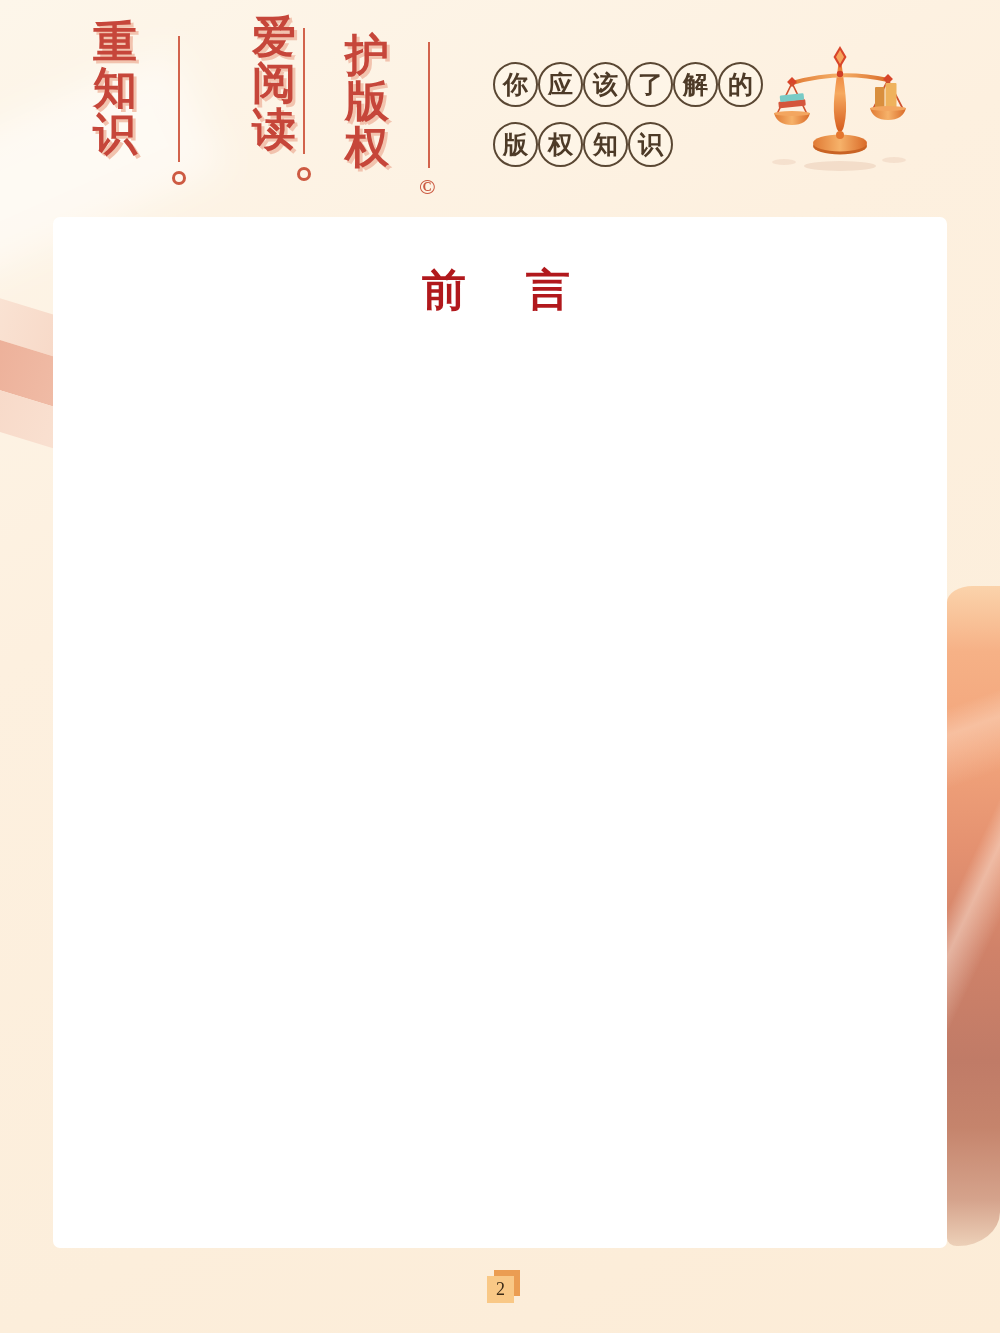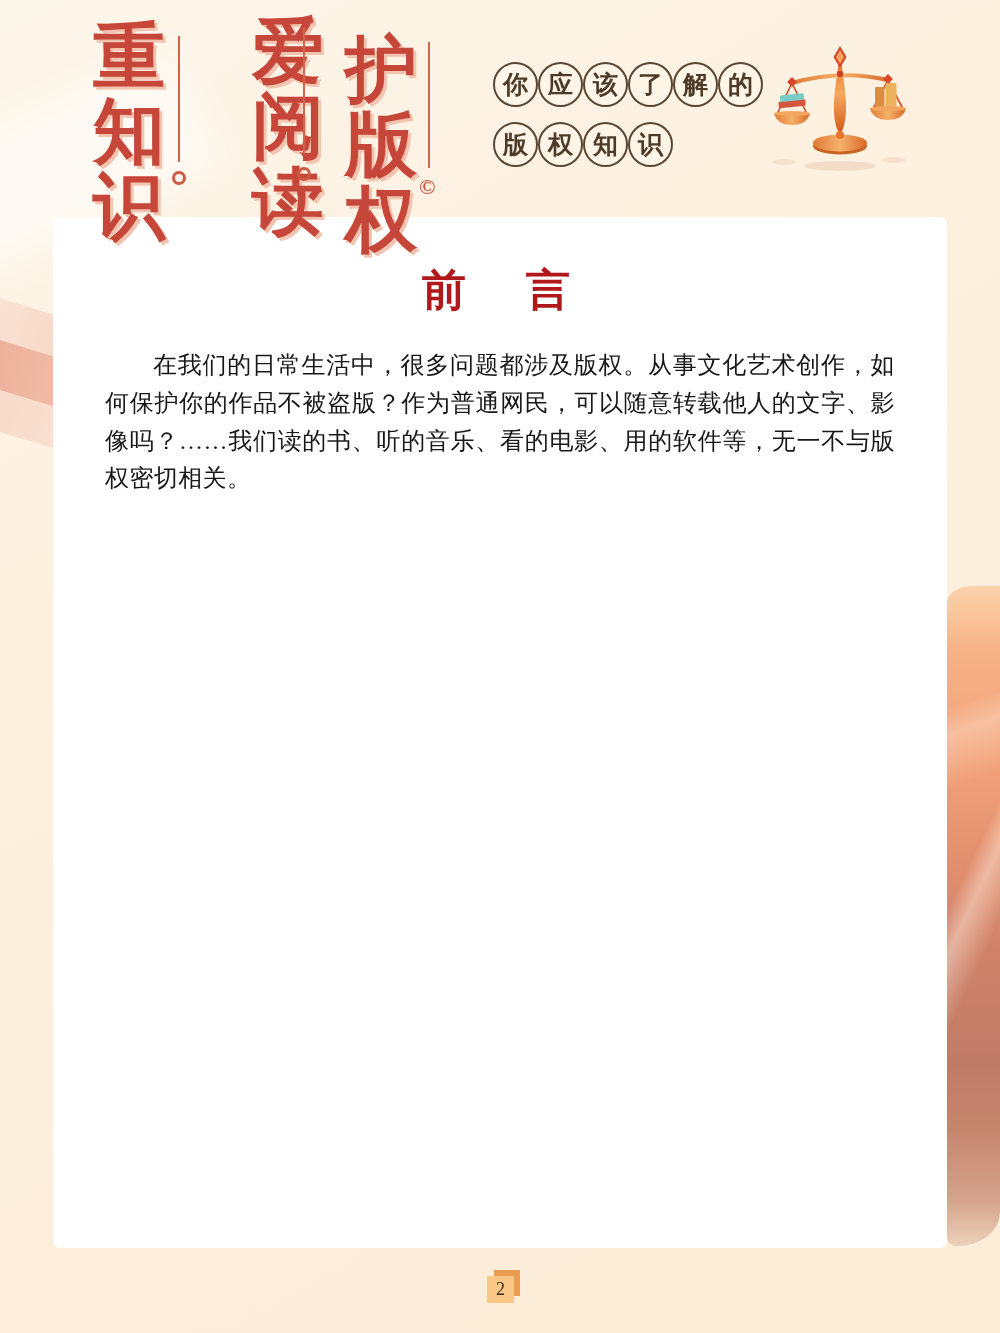--- a/index.html
+++ b/index.html
@@ -27,21 +27,21 @@
       linear-gradient(115deg,transparent 42%,rgba(255,240,228,0.45) 48%,transparent 58%),
       linear-gradient(160deg,transparent 18%,rgba(255,238,224,0.35) 22%,transparent 30%),
       linear-gradient(180deg,#fbd3ab 0%,#f6b186 10%,#f2a47b 25%,#e49170 40%,#d08269 55%,#c07b67 72%,#c5846c 82%,#d5a38c 93%,#ecd0b8 100%);
     border-radius:26px 0 42px 10px / 16px 0 34px 8px;
   }
 
   
   .header{position:absolute;left:0;top:0;width:1000px;height:220px;z-index:3;}
   .slogan-col{
     position:absolute;width:62px;
-    font-size:72px;line-height:1.04;font-weight:700;
+    font-size:44px;line-height:1.04;font-weight:700;
     color:#c6463a;word-break:break-all;
     text-shadow:3px 3px 0 #f2c3ae;
   }
   .slogan-col.c1{left:93px;top:20px;}
   .slogan-col.c2{left:204px;top:15px;margin-left:48px;}
   .slogan-col.c3{left:345px;top:33px;}
   .vline{position:absolute;width:2px;background:#d2634c;}
   .vline.l1{left:178px;top:36px;height:126px;}
   .vline.l2{left:303px;top:28px;height:126px;}
   .vline.l3{left:428px;top:42px;height:126px;}
@@ -183,21 +183,20 @@
         <rect x="115.5" y="41" width="11" height="25" rx="1" fill="#efb25c"></rect>
 
         <path d="M100 66 L136 66 Q133 78 118 78 Q103 78 100 66 Z" fill="url(#gb)"></path>
         <ellipse cx="118" cy="66.5" rx="18" ry="2.6" fill="#f3a660"></ellipse>
       </svg>
     </div>
   </div>
 
   <div class="card">
     <h1>前　言</h1>
-    <p>在我们的日常生活中，很多问题都涉及版权。从事文化艺术创作，如何保护你的作品不被盗版？作为普通网民，可以随意转载他人的文字、影像吗？……我们读的书、听的音乐、看的电影、用的软件等，无一不与版权密切相关。</p>
   </div>
 
   <div class="pagenum">
     <span class="pn-back"></span>
     <span class="pn-front">2</span>
   </div>
 
 </div>
 
 </body></html>

